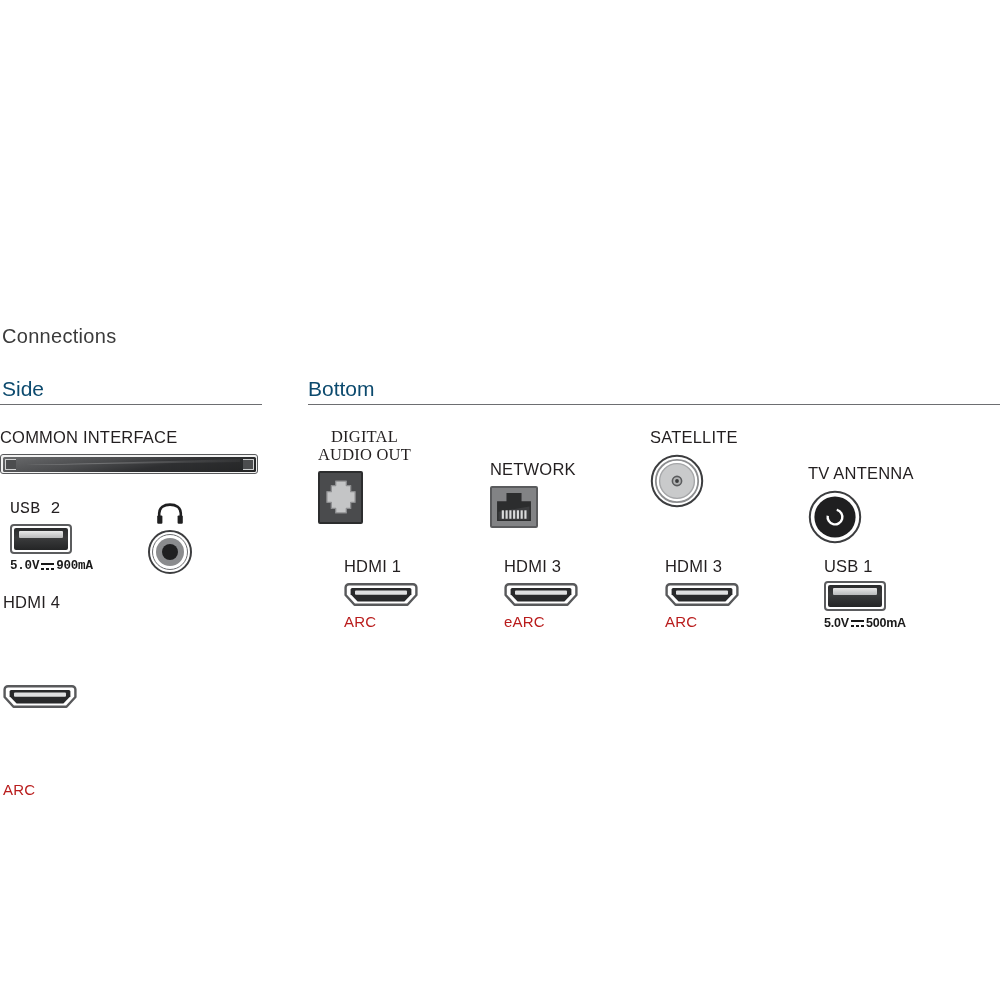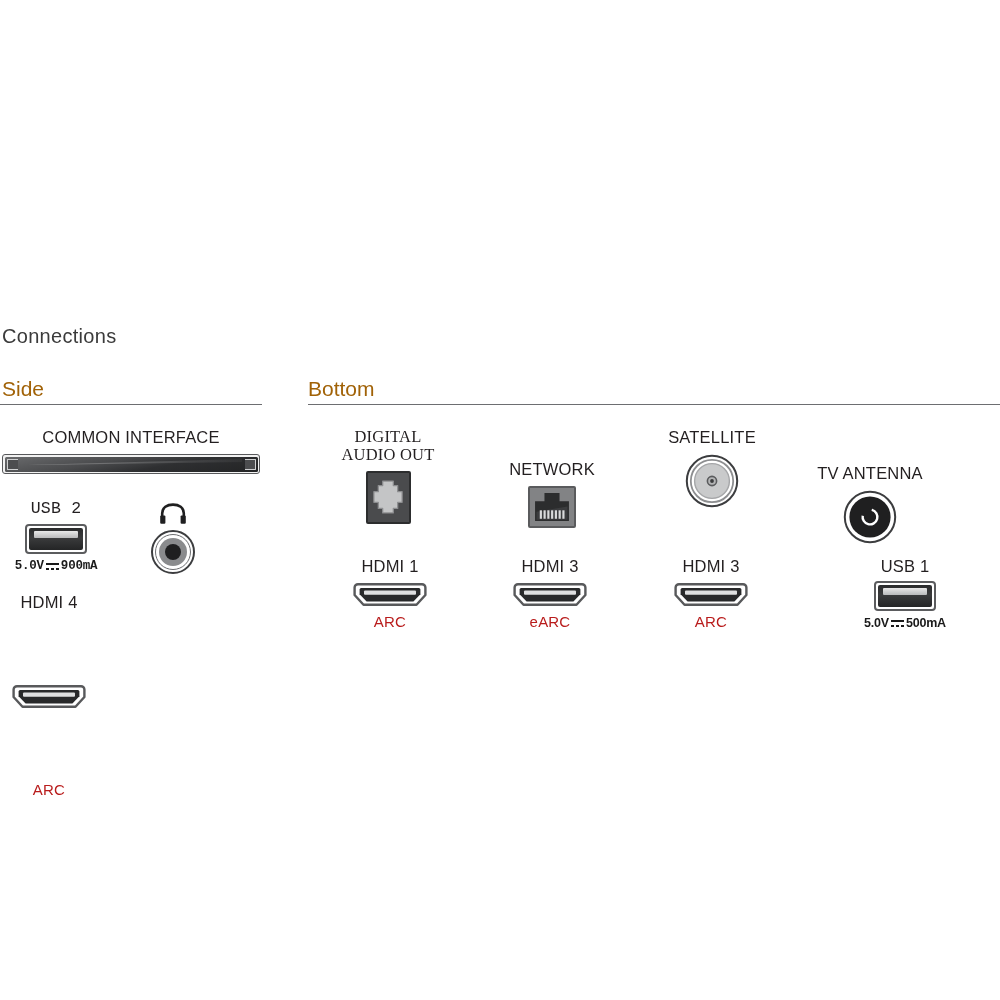--- a/index.html
+++ b/index.html
@@ -25,41 +25,41 @@
     font-weight: 300;
     letter-spacing: 0.3px;
     color: #3b3b3b;
     line-height: 1;
   }
 
   .section-head {
     position: absolute;
     font-size: 21px;
     font-weight: 300;
-    color: #a16207;
+    color: #0c4a6e;
     line-height: 1;
   }
   #side-head  { left: 2px;   top: 378px; }
   #bottom-head{ left: 308px; top: 378px; }
 
   .divider {
     position: absolute;
     height: 1px;
     background: #6d6e71;
     top: 404px;
   }
   #side-divider   { left: 0px;   width: 262px; }
   #bottom-divider { left: 308px; width: 692px; }
 
   
   .port-block {
     position: absolute;
     display: flex;
     flex-direction: column;
-    align-items: center;
+    align-items: flex-start;
   }
   .port-label {
     font-size: 16.5px;
     font-weight: 400;
     color: #231f20;
     text-align: center;
     line-height: 1.12;
     letter-spacing: 0.2px;
     white-space: pre-line;
   }
@@ -396,21 +396,21 @@
     <svg viewBox="0 0 74 27" width="74" height="27">
       <path d="M5 3.2 H69 A3.4 3.4 0 0 1 72.4 6.6 V14 L63.5 23.8 H10.5 L1.6 14 V6.6 A3.4 3.4 0 0 1 5 3.2 Z" fill="#ffffff" stroke="#58595b" stroke-width="2.4" stroke-linejoin="round"></path>
       <path d="M8.2 7 H65.8 A1.6 1.6 0 0 1 67.4 8.6 V13.2 L60.4 20.4 H13.6 L6.6 13.2 V8.6 A1.6 1.6 0 0 1 8.2 7 Z" fill="#28292a"></path>
       <rect x="11" y="9.6" width="52" height="4.2" rx="1" fill="#dedfe0"></rect>
     </svg>
   </div>
   <div class="gap-s"></div>
   <div class="port-sublabel">ARC</div>
 </div>
 
-<div class="port-block" style="left:824px; top:557px; width:92px;margin-left:35px;">
+<div class="port-block" style="left:824px; top:557px; width:92px;">
   <div class="port-label">USB 1</div>
   <div class="gap-s"></div>
   <div class="usb">
       <div class="usb-inner">
         <div class="usb-bar"></div>
       </div>
     </div>
   <div class="gap-s"></div>
   <div class="port-power">
     <span>5.0V</span>

